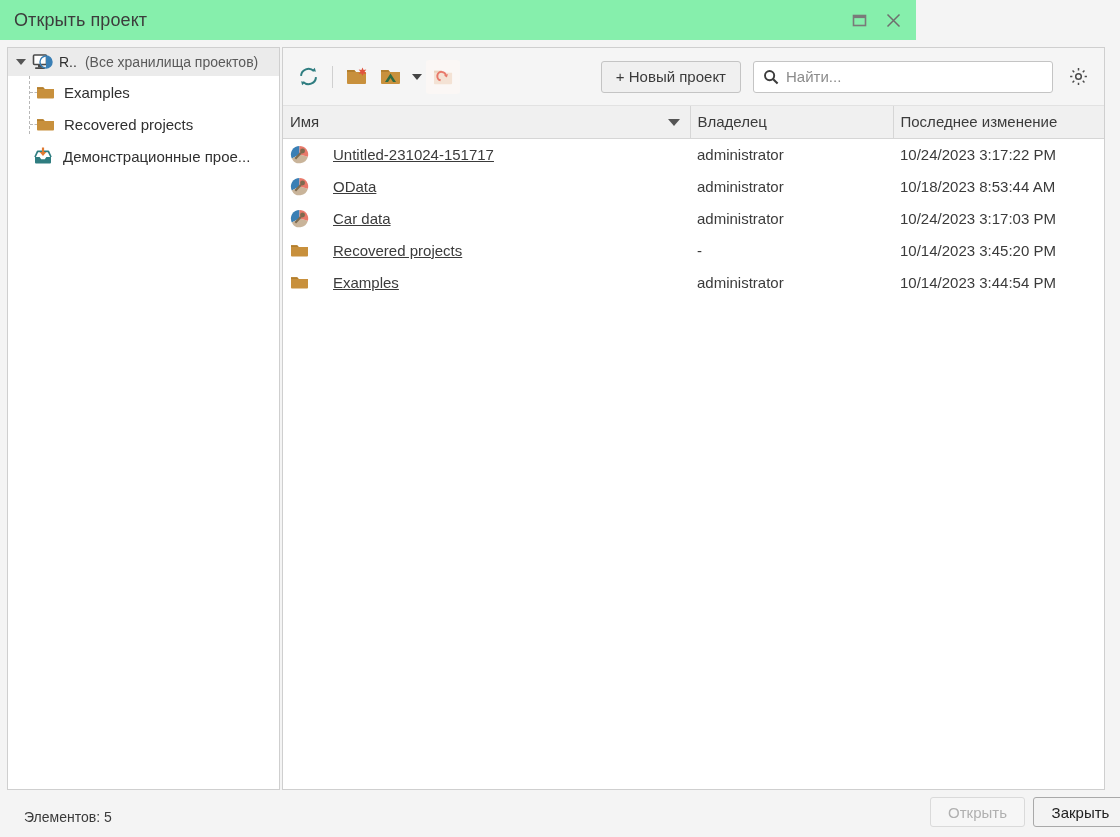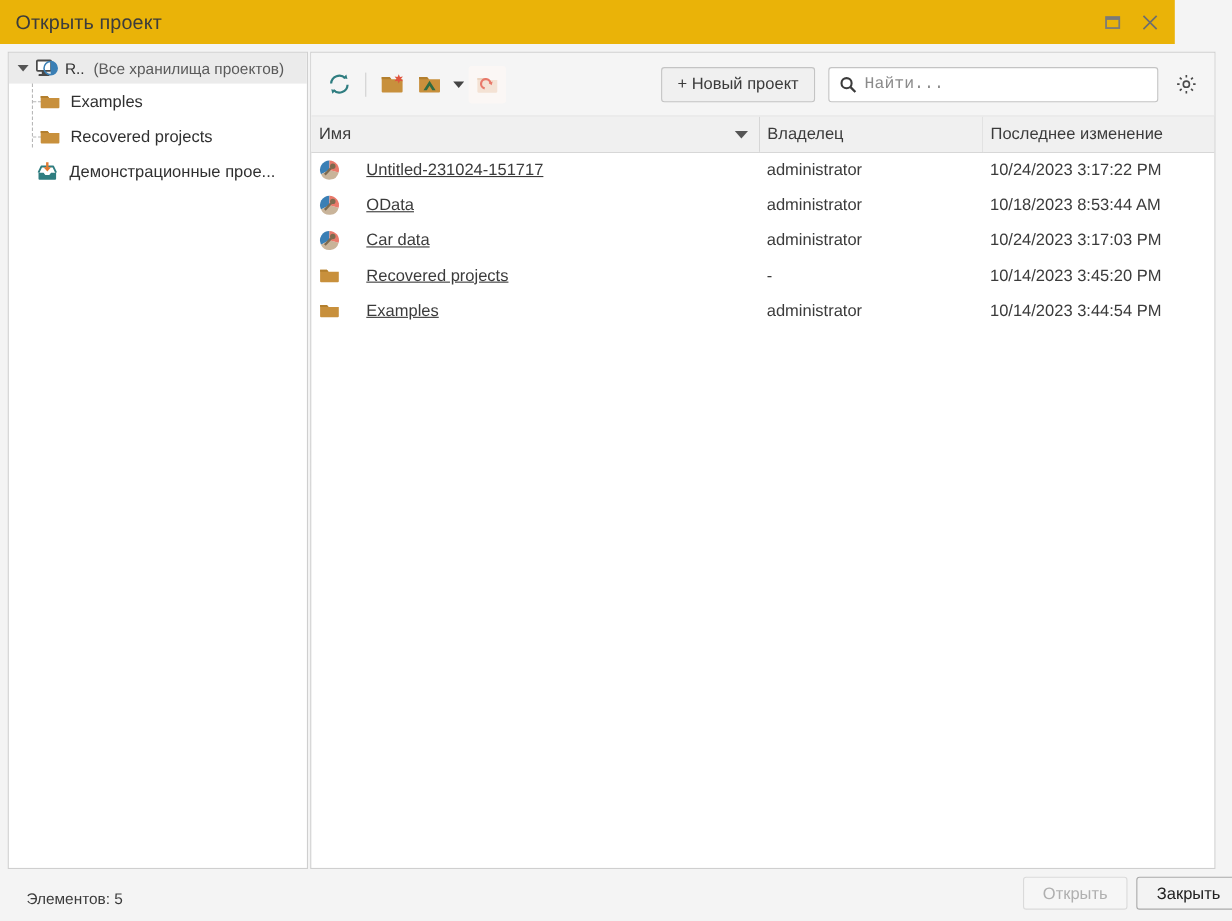--- a/index.html
+++ b/index.html
@@ -18,22 +18,22 @@
     width: 1120px;
     height: 837px;
     background: #f4f4f4;
     box-sizing: border-box;
   }
 
   
   .titlebar {
     position: absolute;
     left: 0; top: 0;
-    width: 1068px; height: 40px;
-    background: #eab308;
+    width: 916px; height: 40px;
+    background: #86efac;
     display: flex;
     align-items: center;
   }
   .title-text {
     margin-left: 14px;
     font-size: 18px;
     color: #3c3c3c;
     letter-spacing: 0.1px;
   }
   .win-buttons {
@@ -207,21 +207,21 @@
     box-sizing: border-box;
   }
   .search-wrap svg { margin-left: 9px; flex: none; }
   .search-input {
     flex: 1;
     border: none;
     outline: none;
     background: transparent;
     font-size: 15px;
     color: #3b3b3b;
-    font-family: Liberation Mono, monospace;
+    font-family: Liberation Sans, sans-serif;
     padding-left: 7px;
     padding-right: 6px;
   }
   .search-input::placeholder { color: #8b8b8b; }
   .gear-btn {
     width: 32px; height: 32px;
     margin-left: 9px;
     display: flex; align-items: center; justify-content: center;
     cursor: default;
   }

